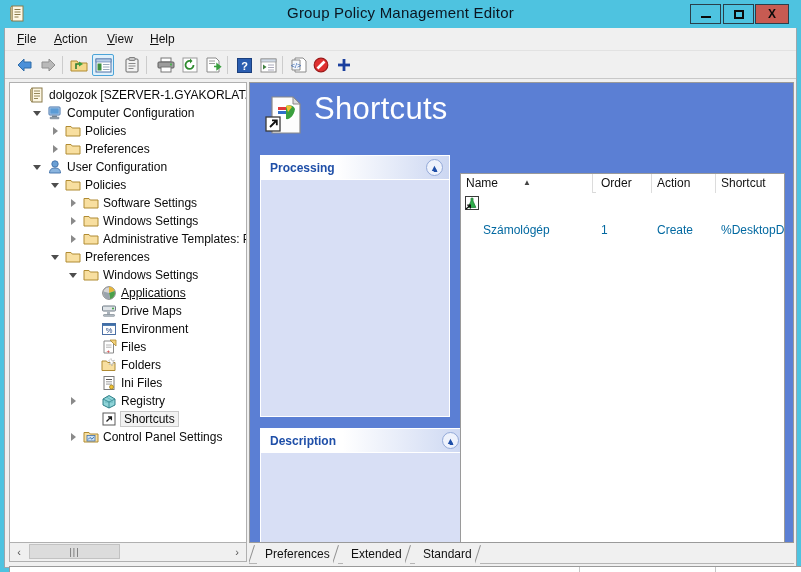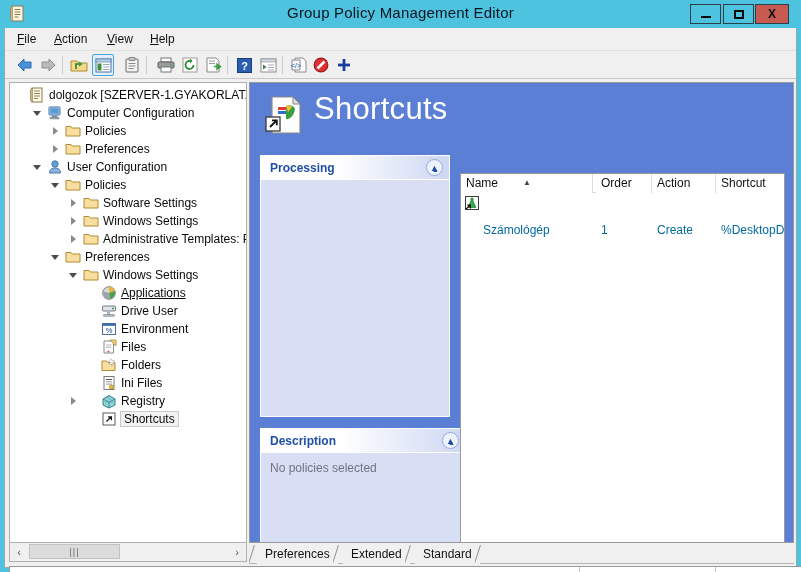--- a/index.html
+++ b/index.html
@@ -543,21 +543,21 @@
       <div class="tnode" style="left:76px; top:219px;">
         <span class="tw none"></span>
         <span class="ticon">
           <svg width="16" height="16" viewBox="0 0 16 16">
             <rect x="1.5" y="3" width="13" height="5" rx="1" fill="#dfe4e8" stroke="#6f7b85" stroke-width="1"></rect>
             <circle cx="12" cy="5.5" r="1" fill="#3aa03f"></circle>
             <rect x="6" y="8.5" width="3" height="3" fill="#aab2ba"></rect>
             <rect x="2.5" y="11.5" width="11" height="1.8" rx="0.6" fill="#b9c1c8" stroke="#6f7b85" stroke-width="0.6"></rect>
           </svg>
         </span>
-        <span class="tlabel">Drive User</span>
+        <span class="tlabel">Drive Maps</span>
       </div>
 
       <div class="tnode" style="left:76px; top:237px;">
         <span class="tw none"></span>
         <span class="ticon">
           <svg width="16" height="16" viewBox="0 0 16 16">
             <rect x="1.5" y="2.5" width="13" height="11" fill="#ffffff" stroke="#4a6fa5" stroke-width="1"></rect>
             <rect x="1.5" y="2.5" width="13" height="2.4" fill="#3f6fa8"></rect>
             <text x="8" y="11.5" font-size="7.5" fill="#1b3f7d" text-anchor="middle" font-family="Liberation Sans, sans-serif">%</text>
           </svg>
@@ -621,20 +621,31 @@
         <span class="tw none"></span>
         <span class="ticon">
           <svg width="16" height="16" viewBox="0 0 16 16">
             <rect x="2" y="2" width="12" height="12" fill="#ffffff" stroke="#5a5a5a" stroke-width="1"></rect>
             <path d="M5.5 10.5 L10 6 M7 5.8 L10.4 5.8 L10.4 9.2" stroke="#1a1a1a" stroke-width="1.3" fill="none"></path>
           </svg>
         </span>
         <span class="tlabel">Shortcuts</span>
       </div>
 
+      <div class="tnode" style="left:58px; top:345px;">
+        <span class="tw collapsed"></span>
+        <span class="ticon">
+          <svg width="16" height="16" viewBox="0 0 16 16">
+            <path d="M1 3.5 L6 3.5 L7.2 5 L15 5 L15 13 L1 13 Z" fill="#f8dfa0" stroke="#b08b32" stroke-width="1"></path>
+            <rect x="4" y="6.5" width="8" height="5.5" fill="#cfe2f5" stroke="#3f6fa8" stroke-width="0.8"></rect>
+            <path d="M5 10.5 L7 8.5 L9 10.2 L11 7.8" fill="none" stroke="#2f6ca8" stroke-width="0.9"></path>
+          </svg>
+        </span>
+        <span class="tlabel">Control Panel Settings</span>
+      </div>
     </div>
 
     <div id="tree-hscroll">
       <div class="hs-arrow" style="left:0">‹</div>
       <div class="hs-thumb" style="left:19px; width:91px;">|||</div>
       <div class="hs-arrow" style="right:0">›</div>
     </div>
 
     <div id="right-pane">
 
@@ -663,23 +674,20 @@
         <div class="panel-body">
           <div class="panel-body-text"></div>
         </div>
       </div>
 
       <div class="panel" id="panel-description">
         <div class="panel-head">
           <span class="panel-title">Description</span>
           <span class="panel-chevron">▲<span style="font-size:7px;margin-left:-7px;margin-top:4px;">▲</span></span>
         </div>
-        <div class="panel-body">
-          <div class="panel-body-text">No policies selected</div>
-        </div>
       </div>
 
       <div id="listview">
         <div id="lv-header">
           <div class="lv-col" style="left:0; width:132px;">
             <span>Name</span>
             <span class="sort-arrow" style="left:62px;">▲</span>
           </div>
           <div class="lv-col" style="left:135px; width:56px;">Order</div>
           <div class="lv-col" style="left:191px; width:64px;">Action</div>

